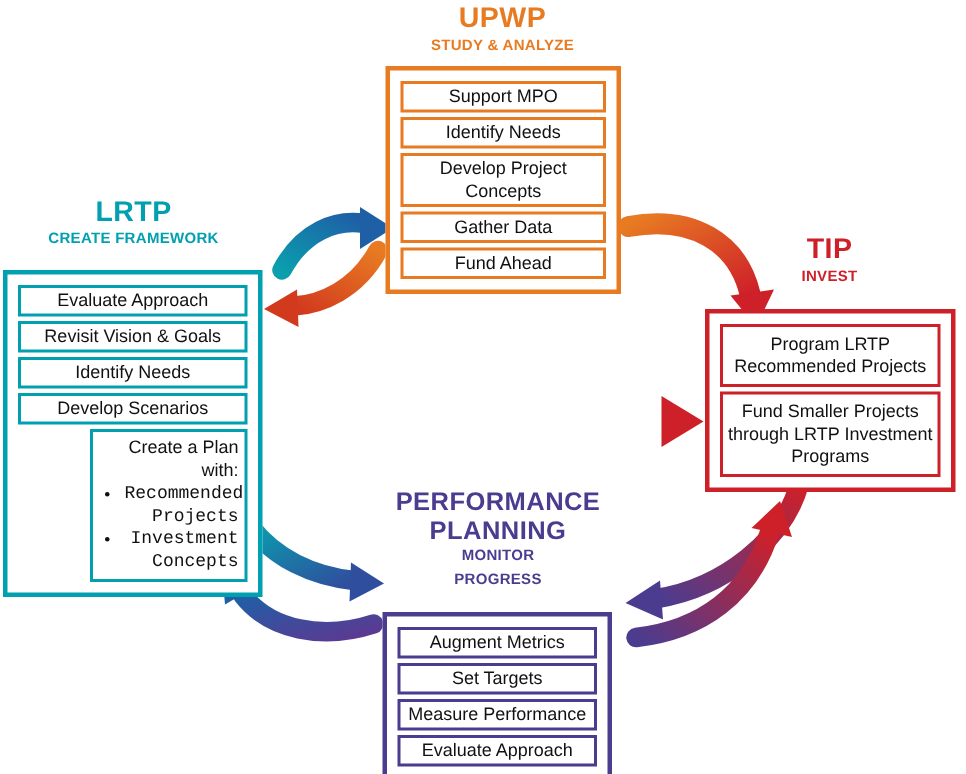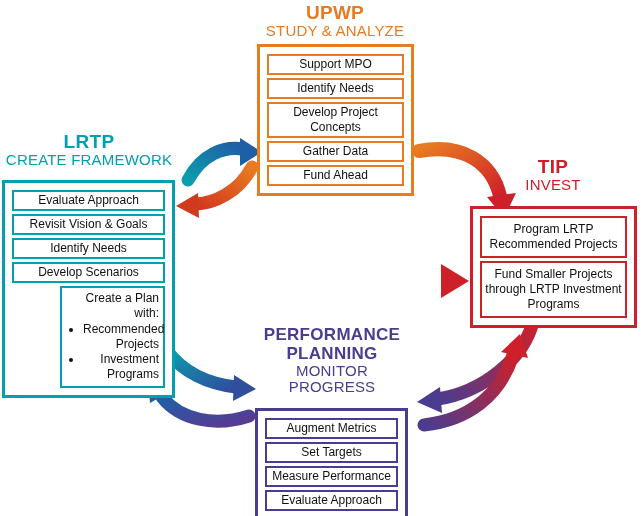--- a/index.html
+++ b/index.html
@@ -2,35 +2,35 @@
 <html style="--teal: #00A0B0; --orange: #E87B22; --red: #CE2029; --purple: #4B3C8F; --blue: #1F5FA6;"><head>
 <meta charset="utf-8">
 <style>
   html,body{margin:0;padding:0;background:#fff;}
   .canvas{position:relative;width:644px;height:516px;background:#fff;
           font-family:"Liberation Sans",sans-serif;overflow:hidden;}
   .arrows{position:absolute;left:0;top:0;z-index:1;}
   .title-block{position:absolute;text-align:center;z-index:2;}
   .big-title{font-size:19px;font-weight:bold;line-height:21px;letter-spacing:.3px;}
   .mid-title{font-size:17px;font-weight:bold;line-height:19px;letter-spacing:.3px;}
-  .sub-title{font-size:15px;font-weight:normal;line-height:16px;letter-spacing:.2px;}
+  .sub-title{font-size:10px;font-weight:bold;line-height:16px;letter-spacing:.2px;}
   .box{position:absolute;z-index:2;background:#fff;border:3px solid #000;padding:7px;
        display:flex;flex-direction:column;gap:3px;box-sizing:border-box;}
   .item{border:2px solid #000;background:#fff;font-size:12px;line-height:15px;
         padding:1px 2px;text-align:center;color:#111;box-sizing:border-box;}
 
   .upwp-title-block{left:247px;top:2px;width:176px;color:var(--orange,#E87B22);}
   .upwp-box{left:257px;top:44px;width:157px;border-color:var(--orange,#E87B22);}
   .upwp-box .item{border-color:var(--orange,#E87B22);}
 
   .lrtp-title-block{left:0;top:131px;width:178px;color:var(--teal,#00A0B0);}
   .lrtp-box{left:2px;top:180px;width:173px;border-color:var(--teal,#00A0B0);}
   .lrtp-box .item{border-color:var(--teal,#00A0B0);}
   .plan-item{text-align:right;padding:3px 4px 4px 6px;margin-left:48px;}
-  .plan-item ul{margin:1px 0 0 0;padding-left:15px;}
+  .plan-item ul{margin:1px 0 0 0;padding-left:15px;font-family:Liberation Mono, monospace;}
   .plan-item li{line-height:15px;}
 
   .tip-title-block{left:468px;top:156px;width:170px;color:var(--red,#CE2029);}
   .tip-box{left:470px;top:206px;width:167px;border-color:var(--red,#CE2029);}
   .tip-box .item{border-color:var(--red,#CE2029);padding:4px 2px;}
 
   .perf-title-block{left:251px;top:325px;width:162px;color:var(--purple,#4B3C8F);}
   .perf-box{left:255px;top:408px;width:153px;border-color:var(--purple,#4B3C8F);}
   .perf-box .item{border-color:var(--purple,#4B3C8F);}
 </style>
@@ -129,21 +129,21 @@
   </div>
   <div class="box lrtp-box">
     <div class="item">Evaluate Approach</div>
     <div class="item">Revisit Vision &amp; Goals</div>
     <div class="item">Identify Needs</div>
     <div class="item">Develop Scenarios</div>
     <div class="item plan-item">
       <div>Create a Plan with:</div>
       <ul>
         <li>Recommended Projects</li>
-        <li>Investment Programs</li>
+        <li>Investment Concepts</li>
       </ul>
     </div>
   </div>
 
   <div class="title-block tip-title-block">
     <div class="big-title">TIP</div>
     <div class="sub-title">INVEST</div>
   </div>
   <div class="box tip-box">
     <div class="item">Program LRTP Recommended Projects</div>

